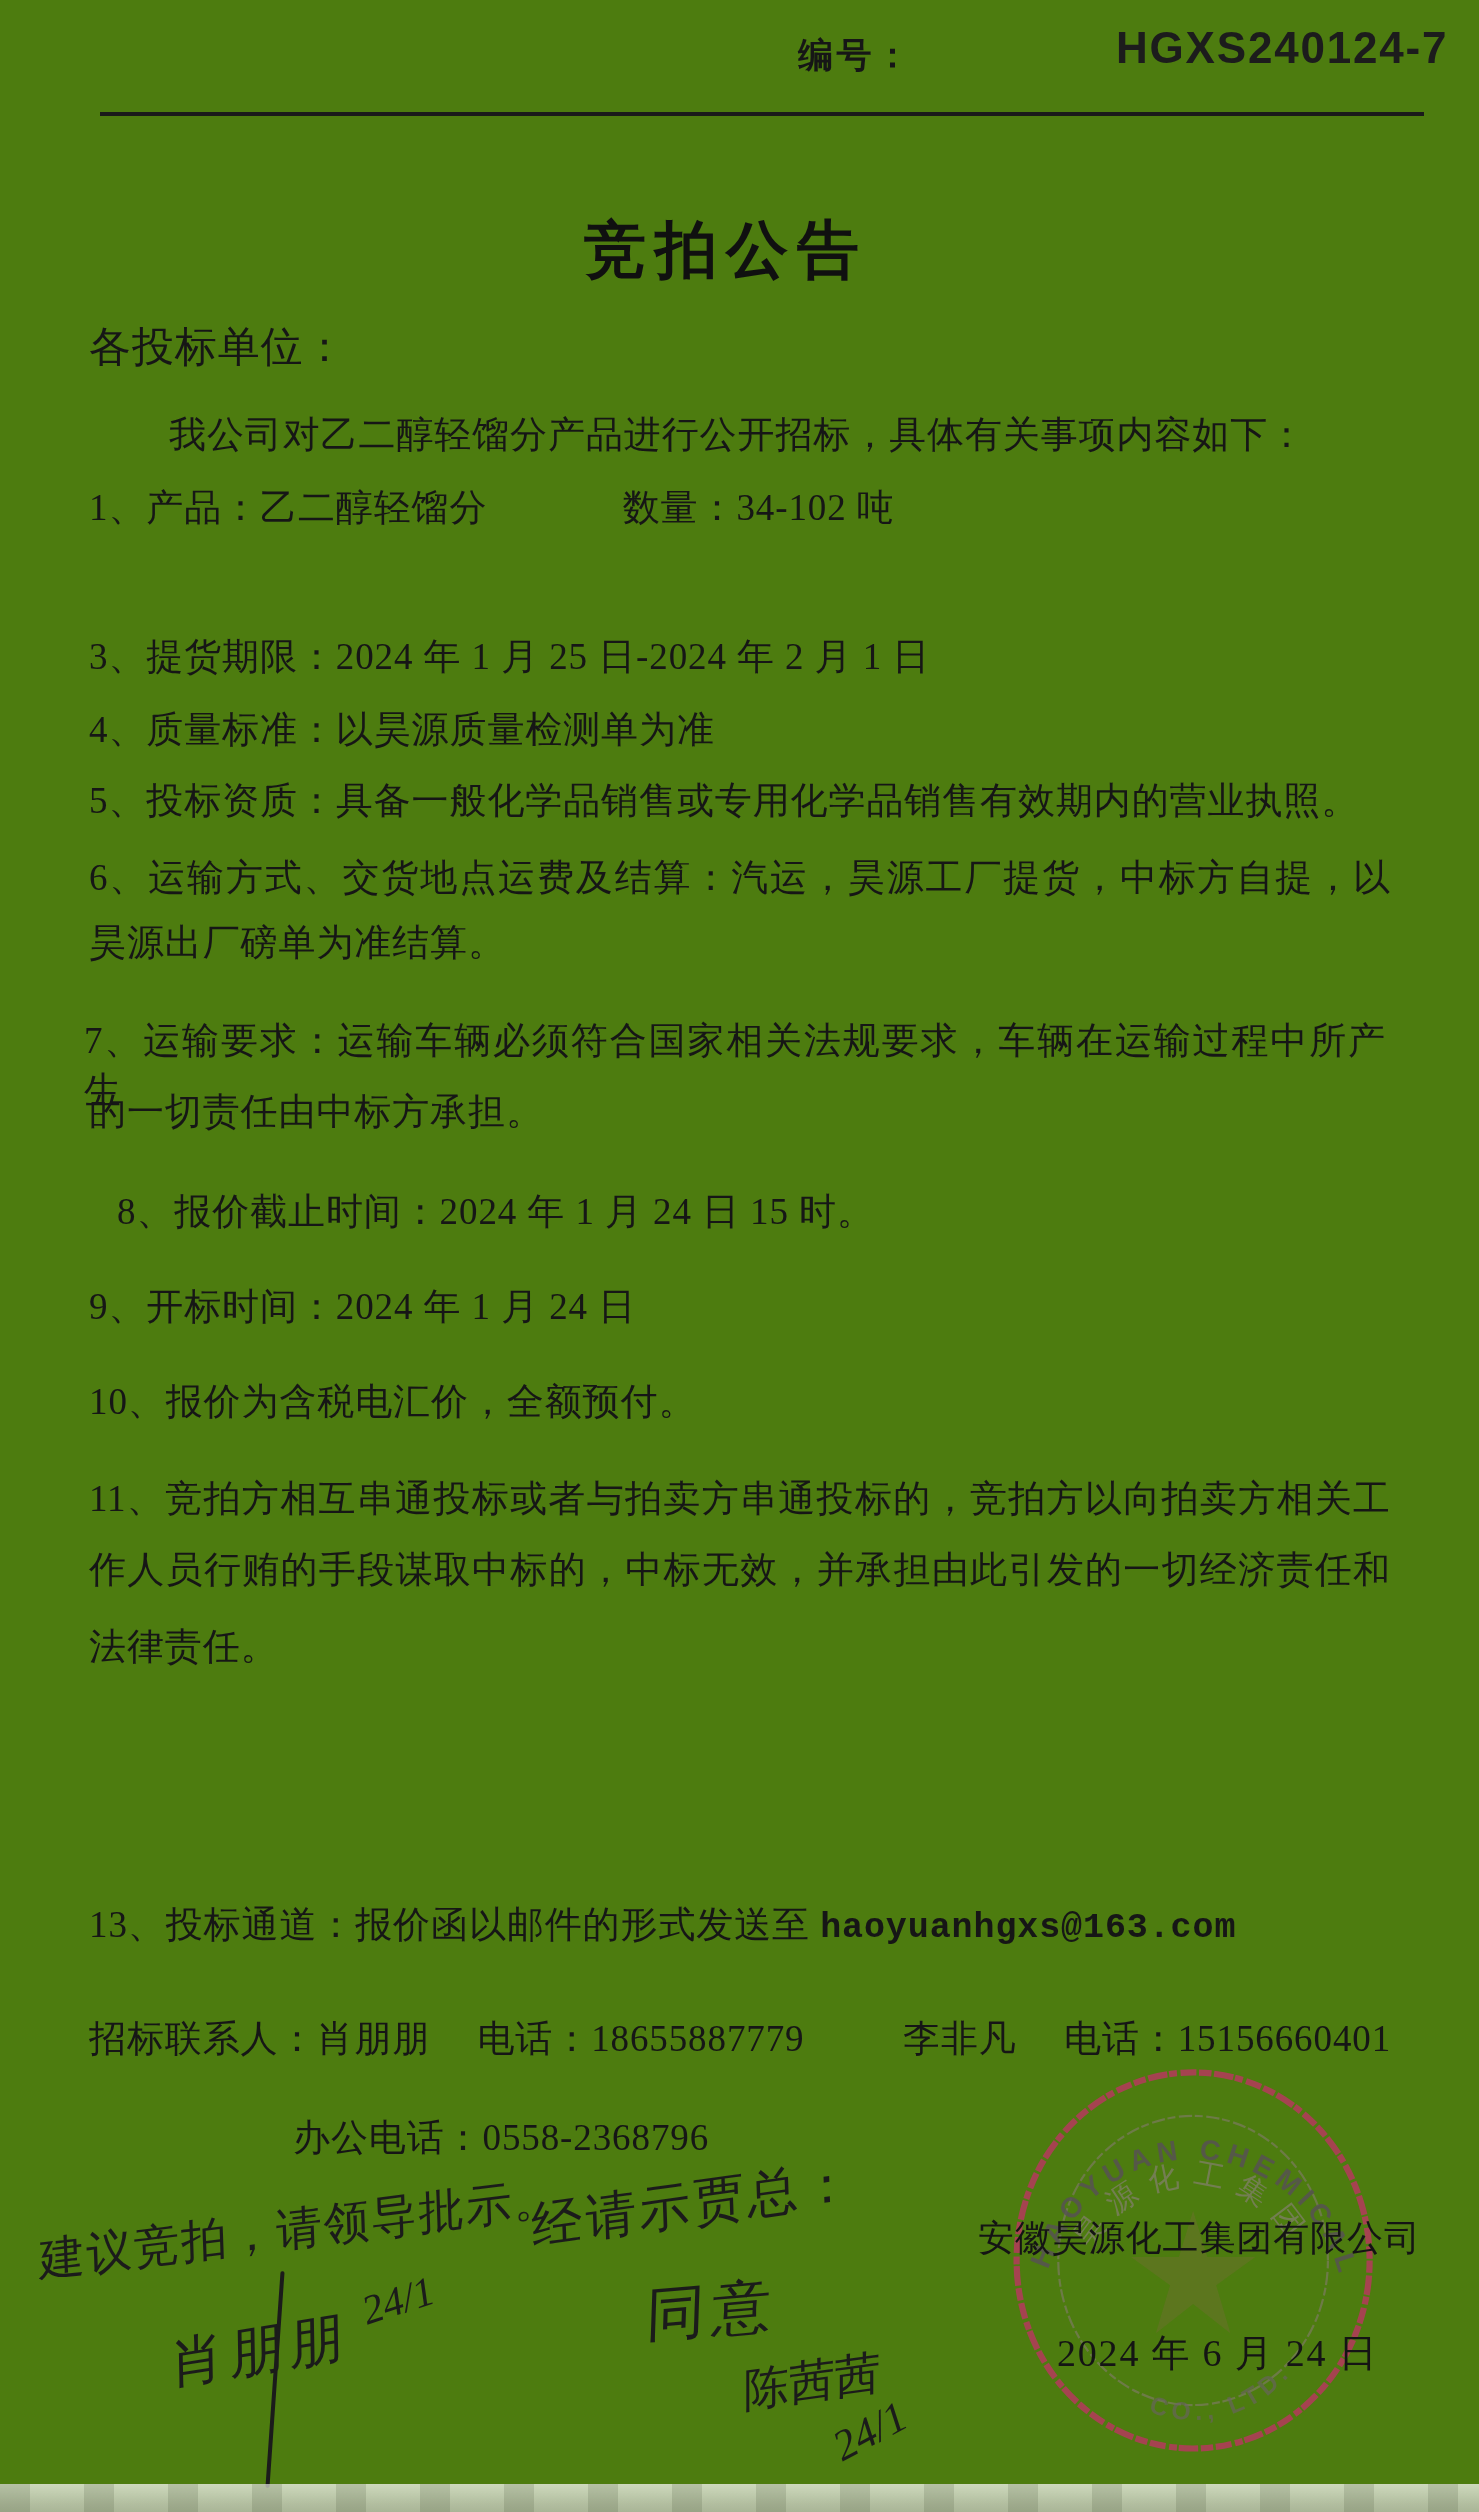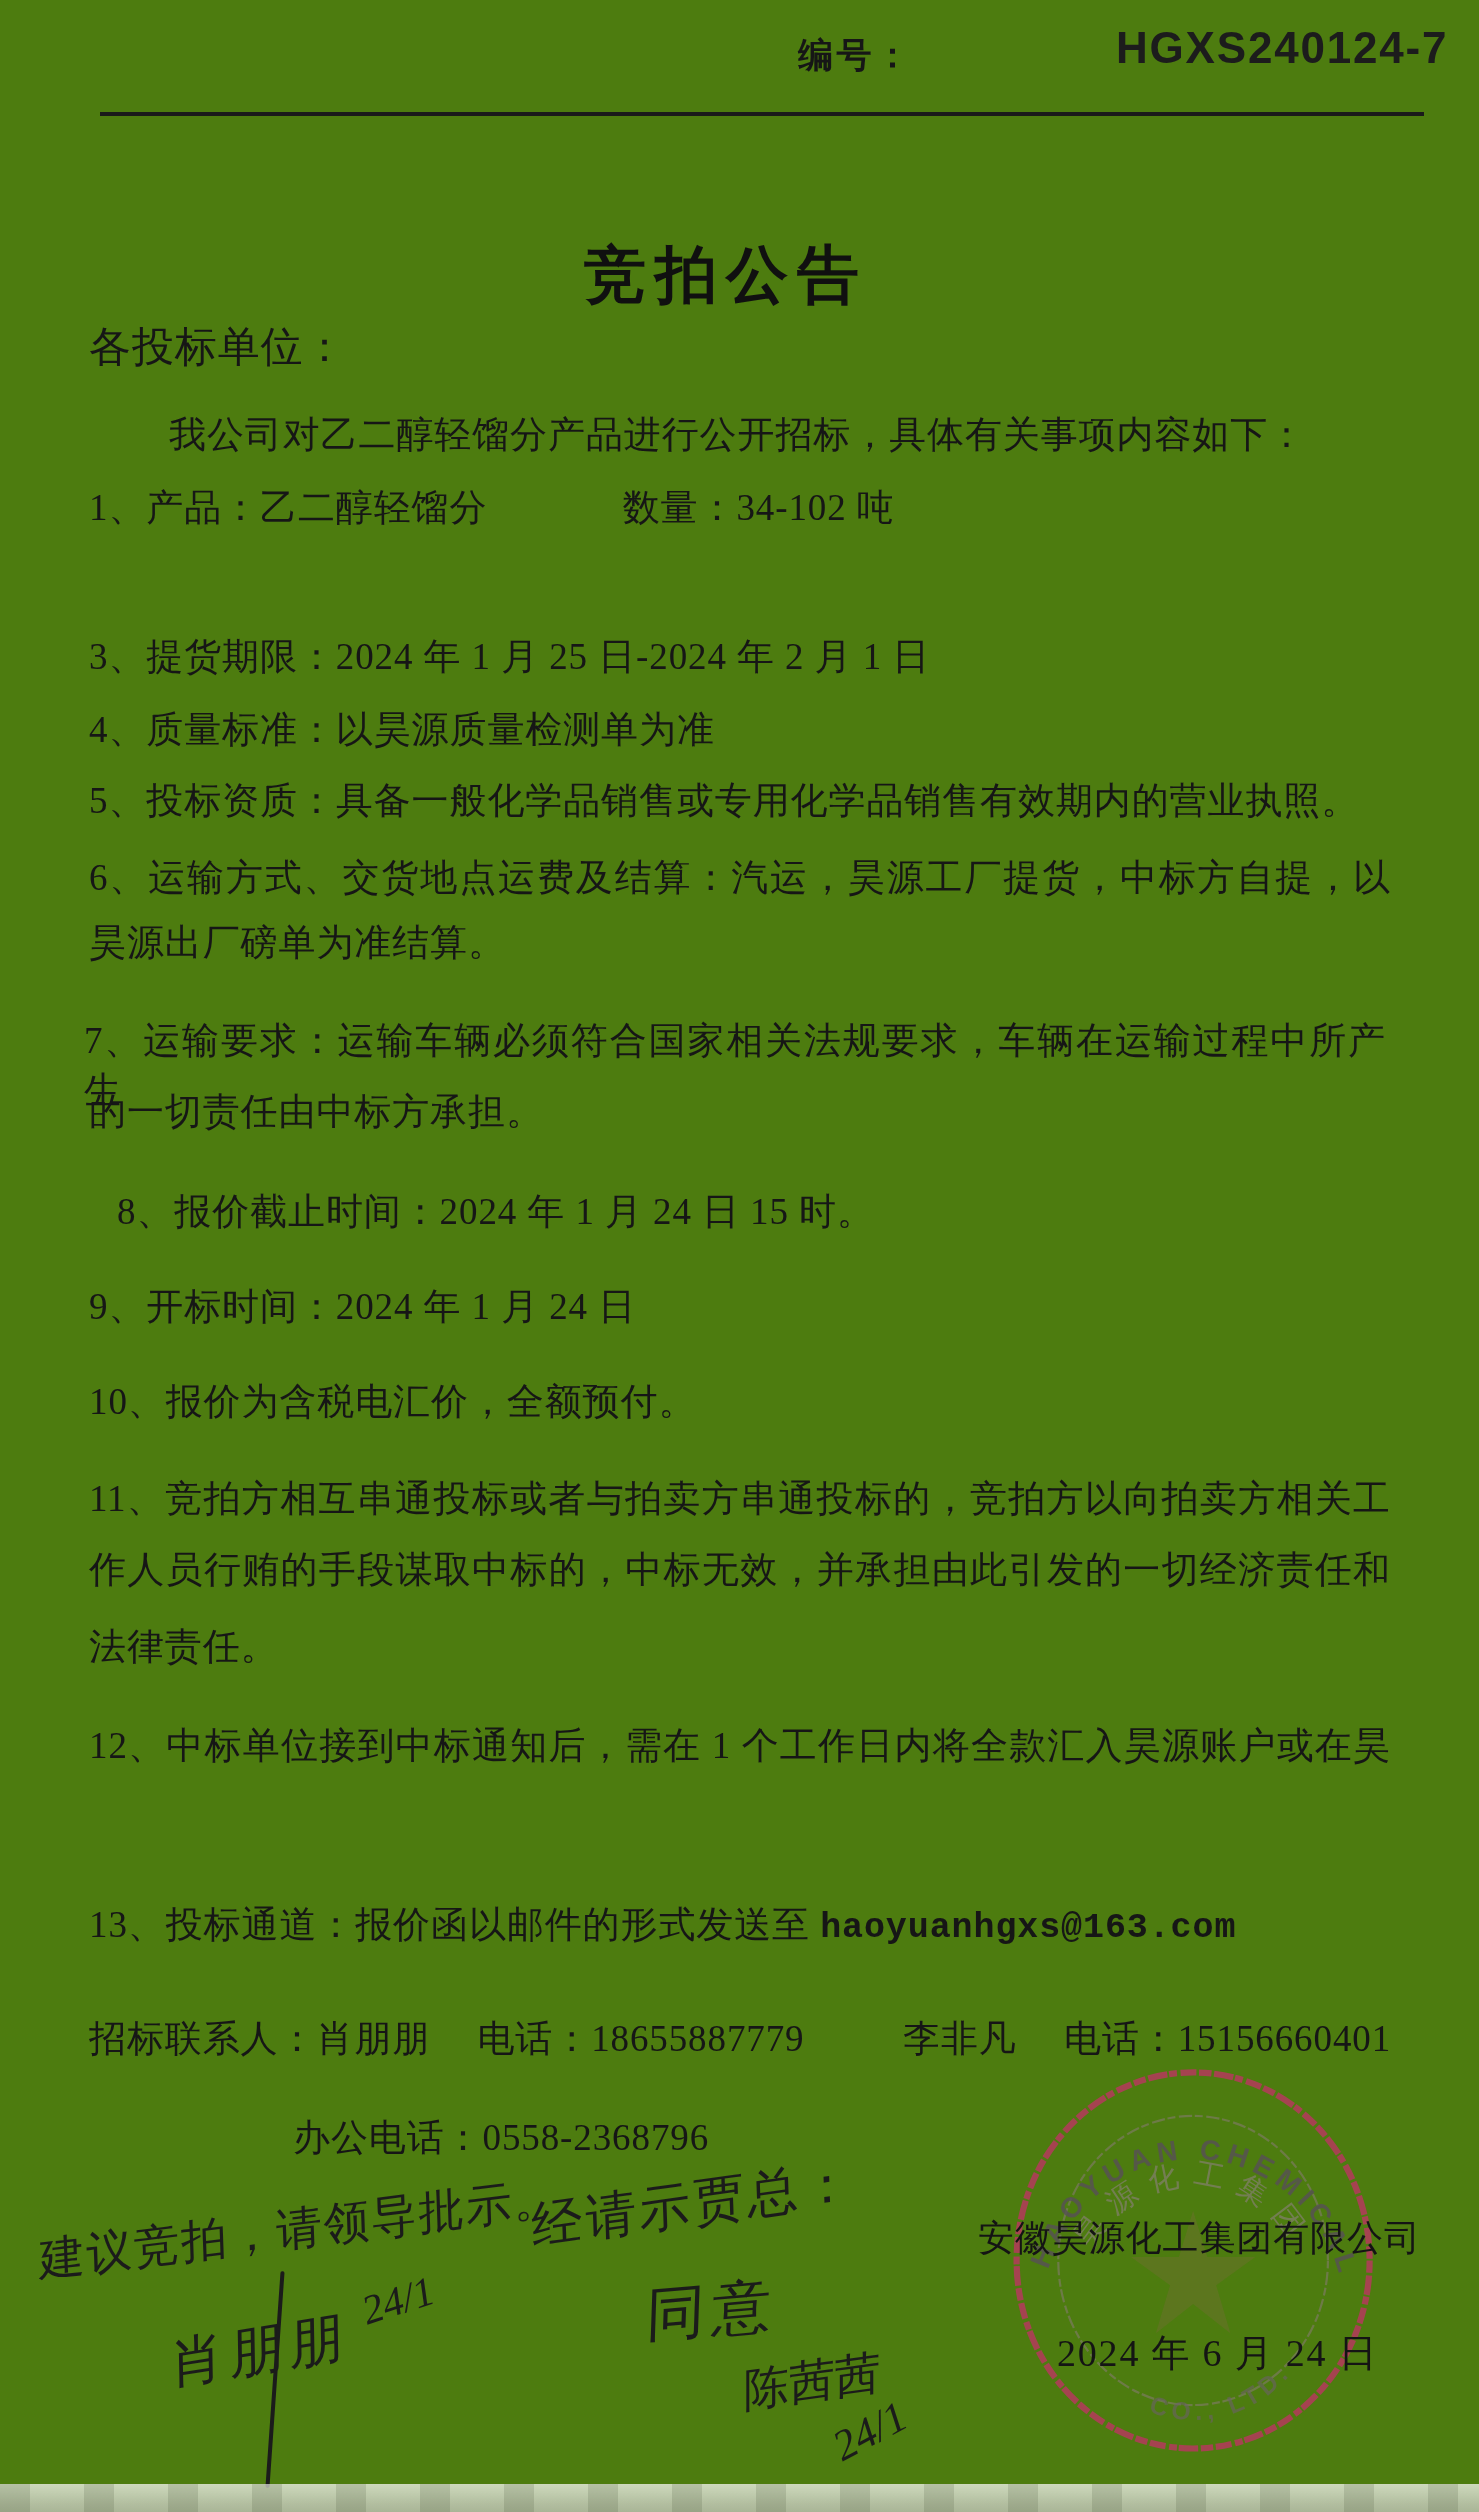--- a/index.html
+++ b/index.html
@@ -45,21 +45,21 @@
 </head>
 <body>
 
 <div class="page">
 
   <span class="abs docnum-label" style="left:798px;top:32px;">编号：</span>
   <span class="abs docnum-value" style="left:1116px;top:23px;">HGXS240124-7</span>
 
   <div class="rule"></div>
 
-  <div class="title" style="width:1452px;margin-top:25px;">竞拍公告</div>
+  <div class="title" style="width:1452px;">竞拍公告</div>
 
   <div class="line salutation" style="left:89px;top:319px;">各投标单位：</div>
 
   <div class="line" style="left:169px;top:410px;">我公司对乙二醇轻馏分产品进行公开招标，具体有关事项内容如下：</div>
 
   <div class="line" style="left:89px;top:483px;">
     <span>1、产品：乙二醇轻馏分</span>
     <span style="display:inline-block;width:115px;"></span>
     <span>数量：34-102 吨</span>
   </div>
@@ -75,21 +75,20 @@
   <div class="line" style="left:89px;top:1087px;">的一切责任由中标方承担。</div>
 
   <div class="line" style="left:89px;top:1187px;margin-left:28px;">8、报价截止时间：2024 年 1 月 24 日 15 时。</div>
   <div class="line" style="left:89px;top:1282px;">9、开标时间：2024 年 1 月 24 日</div>
   <div class="line" style="left:89px;top:1377px;">10、报价为含税电汇价，全额预付。</div>
 
   <div class="line fill" style="left:89px;top:1474px;">11、竞拍方相互串通投标或者与拍卖方串通投标的，竞拍方以向拍卖方相关工</div>
   <div class="line fill" style="left:89px;top:1545px;">作人员行贿的手段谋取中标的，中标无效，并承担由此引发的一切经济责任和</div>
   <div class="line" style="left:89px;top:1622px;">法律责任。</div>
 
-  <div class="line fill" style="left:89px;top:1721px;">12、中标单位接到中标通知后，需在 1 个工作日内将全款汇入昊源账户或在昊</div>
 
   <div class="line" style="left:89px;top:1900px;">
     <span>13、投标通道：报价函以邮件的形式发送至 </span><span style="font-family:&quot;Liberation Mono&quot;,&quot;DejaVu Sans Mono&quot;,monospace;font-weight:bold;font-size:35px;">haoyuanhgxs@163.com</span>
   </div>
 
   <div class="line" style="left:89px;top:2014px;">
     <span>招标联系人：</span><span>肖朋朋</span>
     <span style="display:inline-block;width:27px;"></span>
     <span>电话：</span><span>18655887779</span>
   </div>

